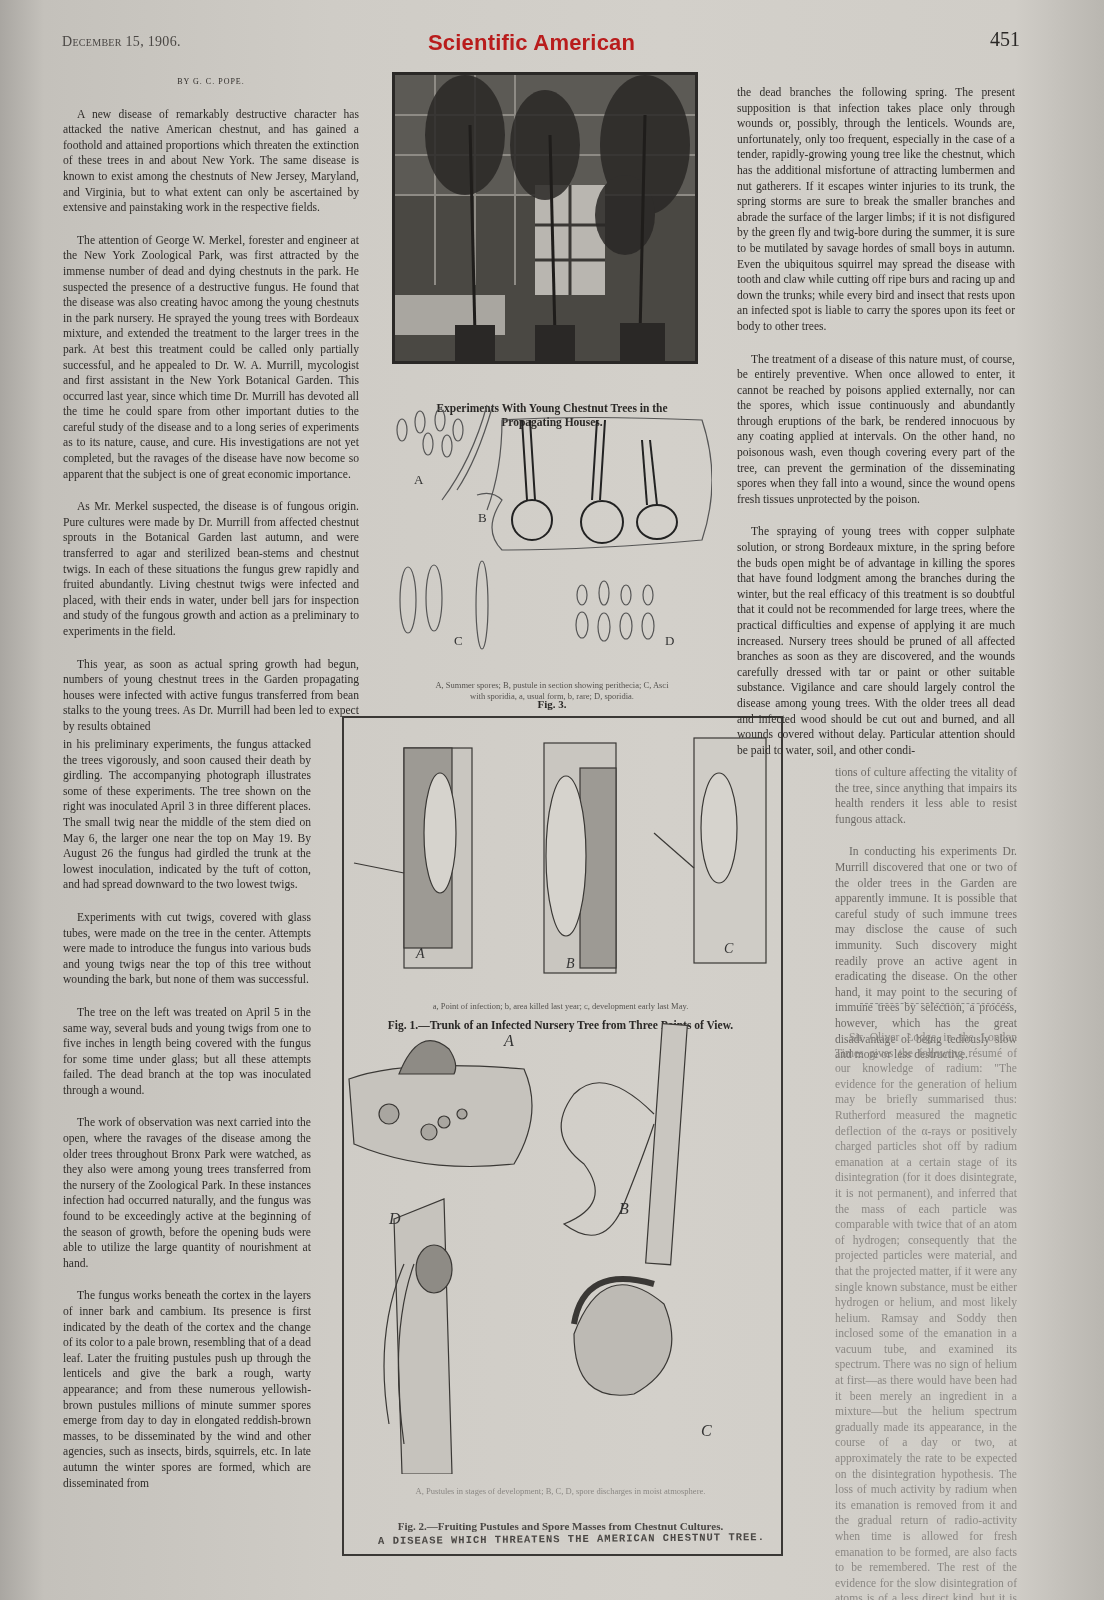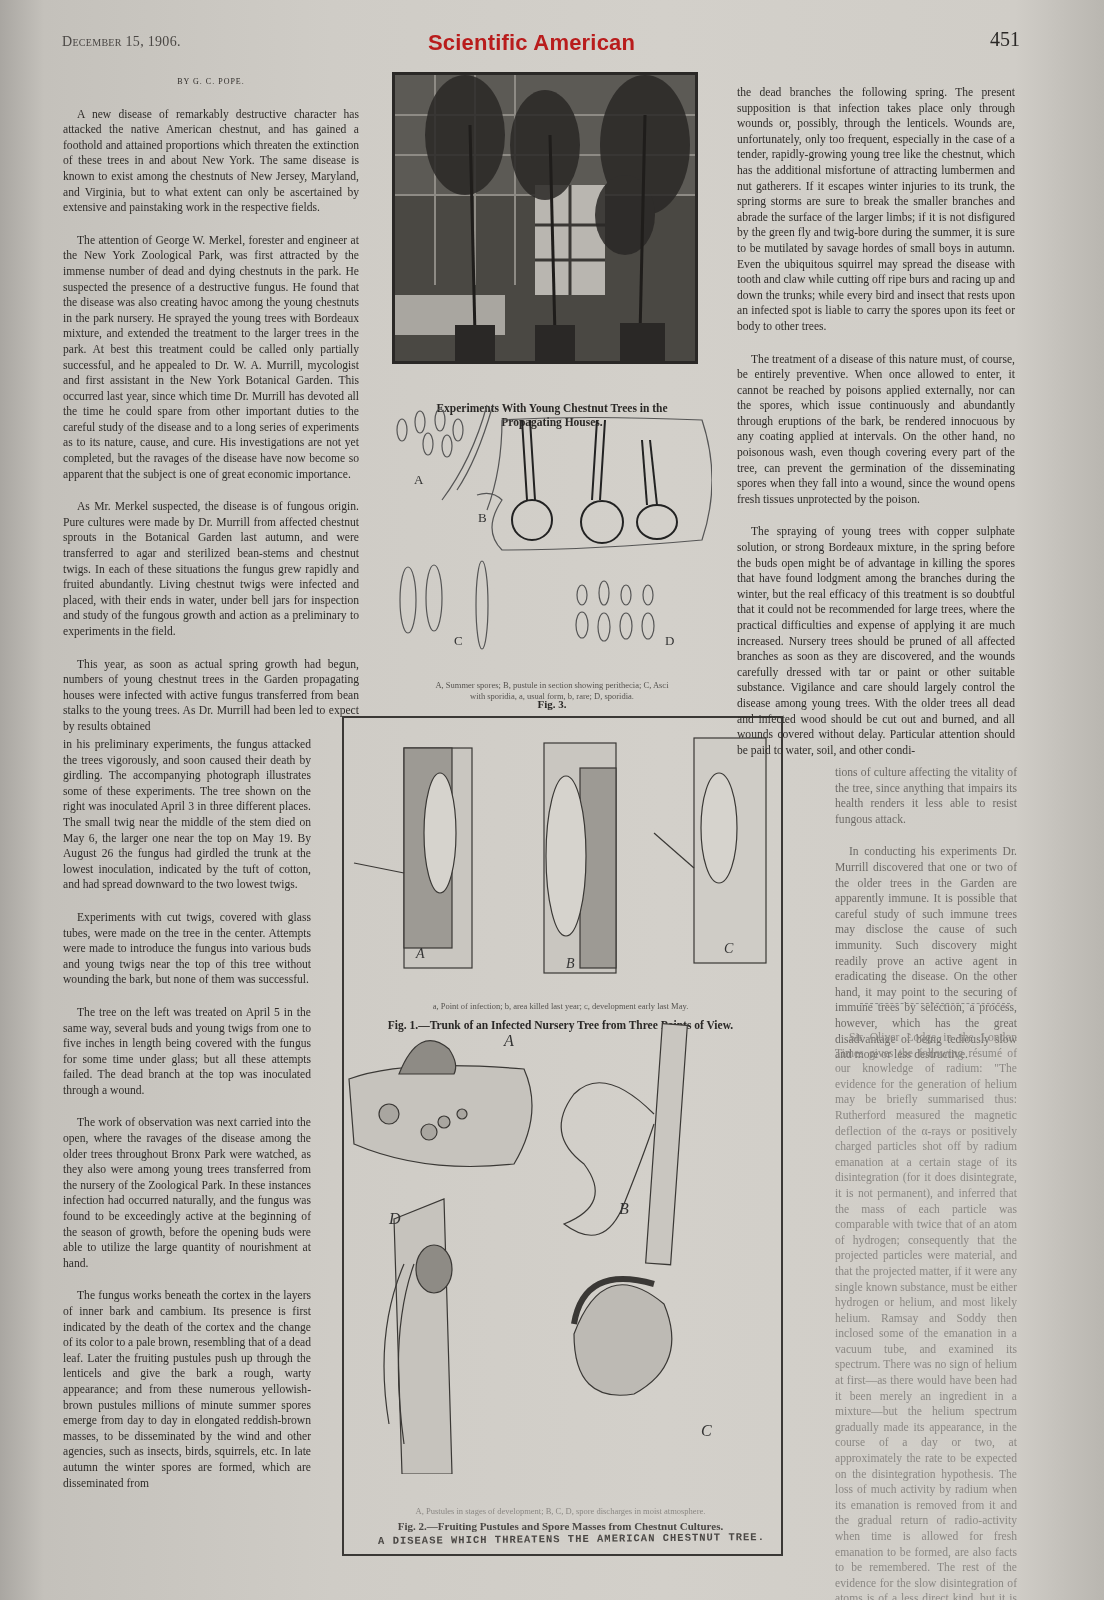--- a/index.html
+++ b/index.html
@@ -191,21 +191,21 @@
         <ellipse cx="90" cy="265" rx="18" ry="24" fill="#8e8b85"></ellipse>
         <path d="M230 330 Q260 250 320 300 Q345 360 290 390 Q230 400 230 330 Z" fill="#bdbab4"></path>
         <path d="M230 320 Q240 260 310 280" fill="none" stroke-width="6"></path>
       </g>
       <text x="160" y="42" font-size="16" font-style="italic" fill="#333"><tspan>A</tspan></text>
       <text x="275" y="210" font-size="16" font-style="italic" fill="#333"><tspan>B</tspan></text>
       <text x="45" y="220" font-size="16" font-style="italic" fill="#333"><tspan>D</tspan></text>
       <text x="357" y="432" font-size="16" font-style="italic" fill="#333"><tspan>C</tspan></text>
     </svg>
     <div class="cap" style="left:0; top:490px; width:433px; font-size:11px; color:#4a4744;">Fig. 2.—Fruiting Pustules and Spore Masses from Chestnut Cultures.</div>
-    <div class="subcap" style="left:0; top:512px; width:433px; color:#8a8783;">A, Pustules in stages of development; B, C, D, spore discharges in moist atmosphere.</div>
+    <div class="subcap" style="left:0; top:492px; width:433px; color:#8a8783;">A, Pustules in stages of development; B, C, D, spore discharges in moist atmosphere.</div>
   </div>
 
   <div class="bottom-title">A DISEASE WHICH THREATENS THE AMERICAN CHESTNUT TREE.</div>
 
   <div class="col col-right">
     <p style="text-indent:0">the dead branches the following spring. The present supposition is that infection takes place only through wounds or, possibly, through the lenticels. Wounds are, unfortunately, only too frequent, especially in the case of a tender, rapidly-growing young tree like the chestnut, which has the additional misfortune of attracting lumbermen and nut gatherers. If it escapes winter injuries to its trunk, the spring storms are sure to break the smaller branches and abrade the surface of the larger limbs; if it is not disfigured by the green fly and twig-bore during the summer, it is sure to be mutilated by savage hordes of small boys in autumn. Even the ubiquitous squirrel may spread the disease with tooth and claw while cutting off ripe burs and racing up and down the trunks; while every bird and insect that rests upon an infected spot is liable to carry the spores upon its feet or body to other trees.</p>
     <p>The treatment of a disease of this nature must, of course, be entirely preventive. When once allowed to enter, it cannot be reached by poisons applied externally, nor can the spores, which issue continuously and abundantly through eruptions of the bark, be rendered innocuous by any coating applied at intervals. On the other hand, no poisonous wash, even though covering every part of the tree, can prevent the germination of the disseminating spores when they fall into a wound, since the wound opens fresh tissues unprotected by the poison.</p>
     <p>The spraying of young trees with copper sulphate solution, or strong Bordeaux mixture, in the spring before the buds open might be of advantage in killing the spores that have found lodgment among the branches during the winter, but the real efficacy of this treatment is so doubtful that it could not be recommended for large trees, where the practical difficulties and expense of applying it are much increased. Nursery trees should be pruned of all affected branches as soon as they are discovered, and the wounds carefully dressed with tar or paint or other suitable substance. Vigilance and care should largely control the disease among young trees. With the older trees all dead and infected wood should be cut out and burned, and all wounds covered without delay. Particular attention should be paid to water, soil, and other condi-</p>
   </div>
 

